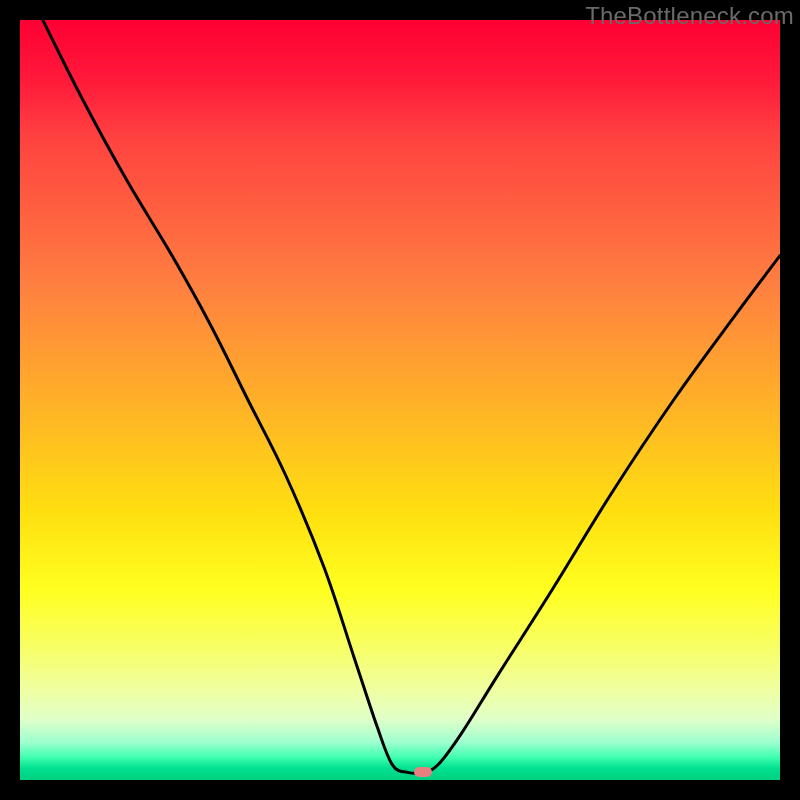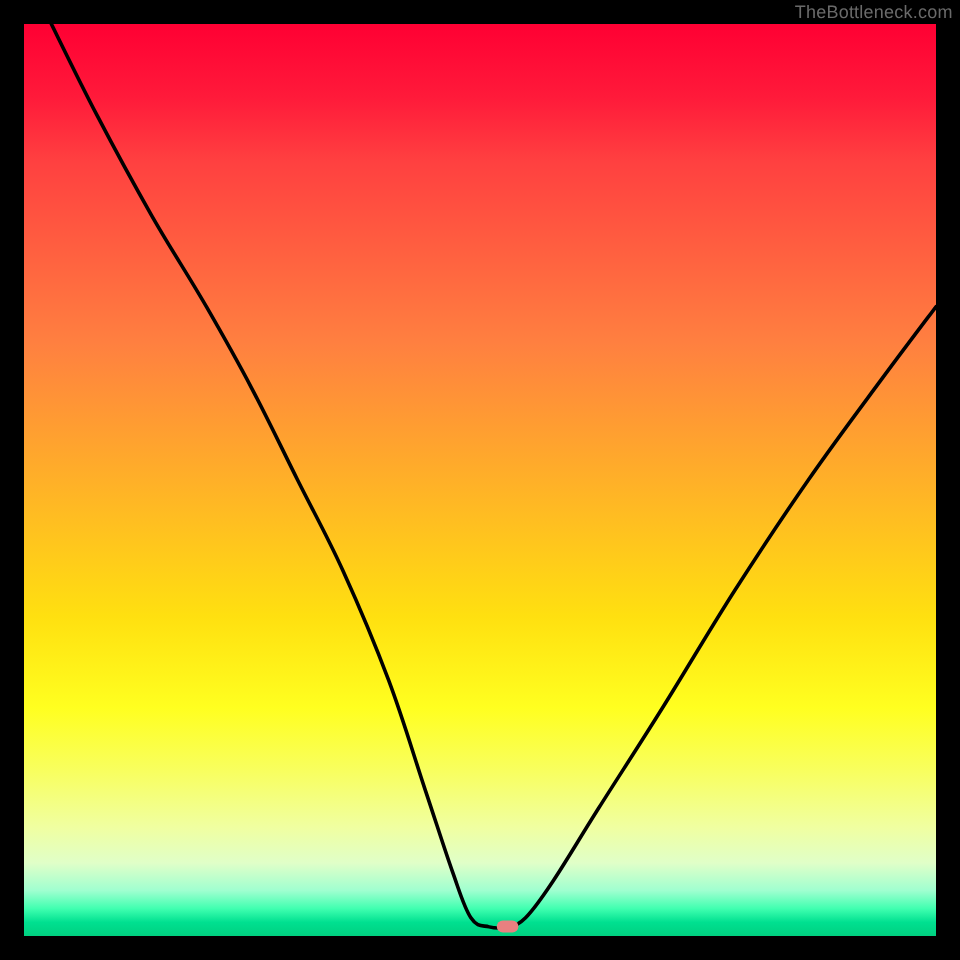--- a/index.html
+++ b/index.html
@@ -46,21 +46,21 @@
     height: 10px;
     background: #e88080;
     border-radius: 5px;
     transform: translate(-50%, -50%);
   }
   .watermark {
     position: absolute;
     top: 2px;
     right: 6px;
     font-family: Arial, Helvetica, sans-serif;
-    font-size: 15px;
+    font-size: 24px;
     font-weight: 500;
     color: #6a6a6a;
     letter-spacing: 0.2px;
   }
 </style>
 </head>
 <body>
 
 <div class="chart-container">
   <div class="plot-area">

